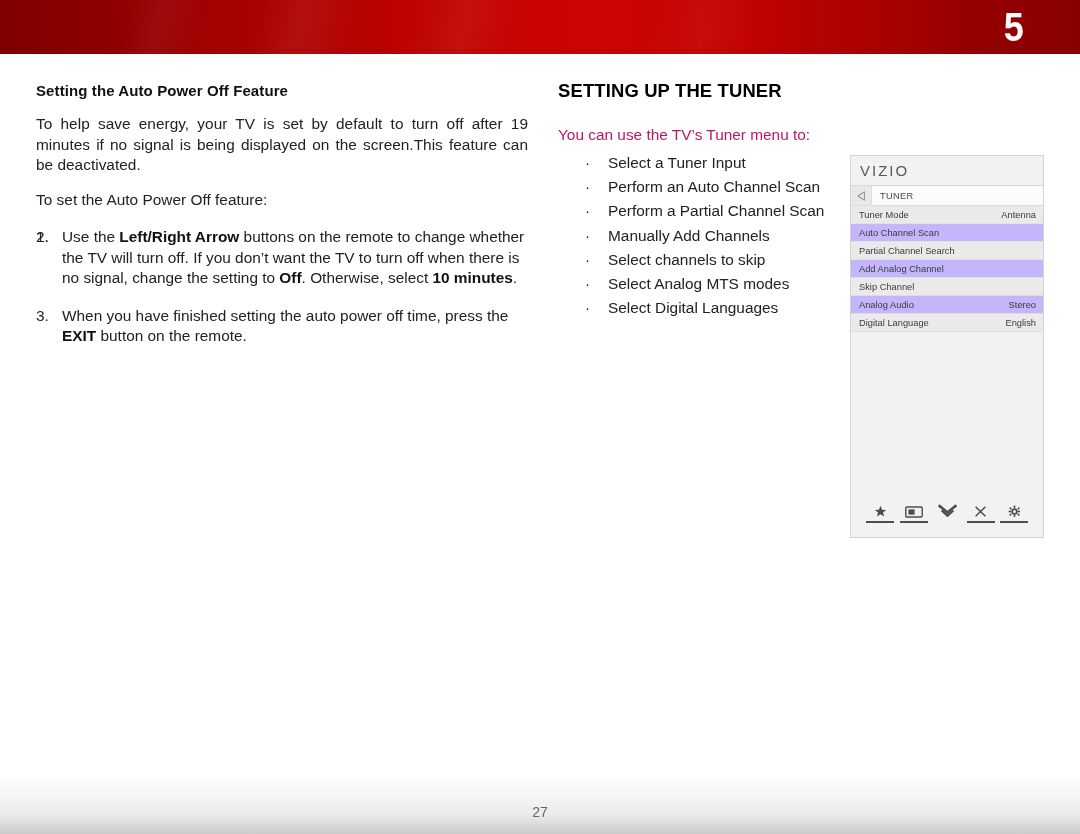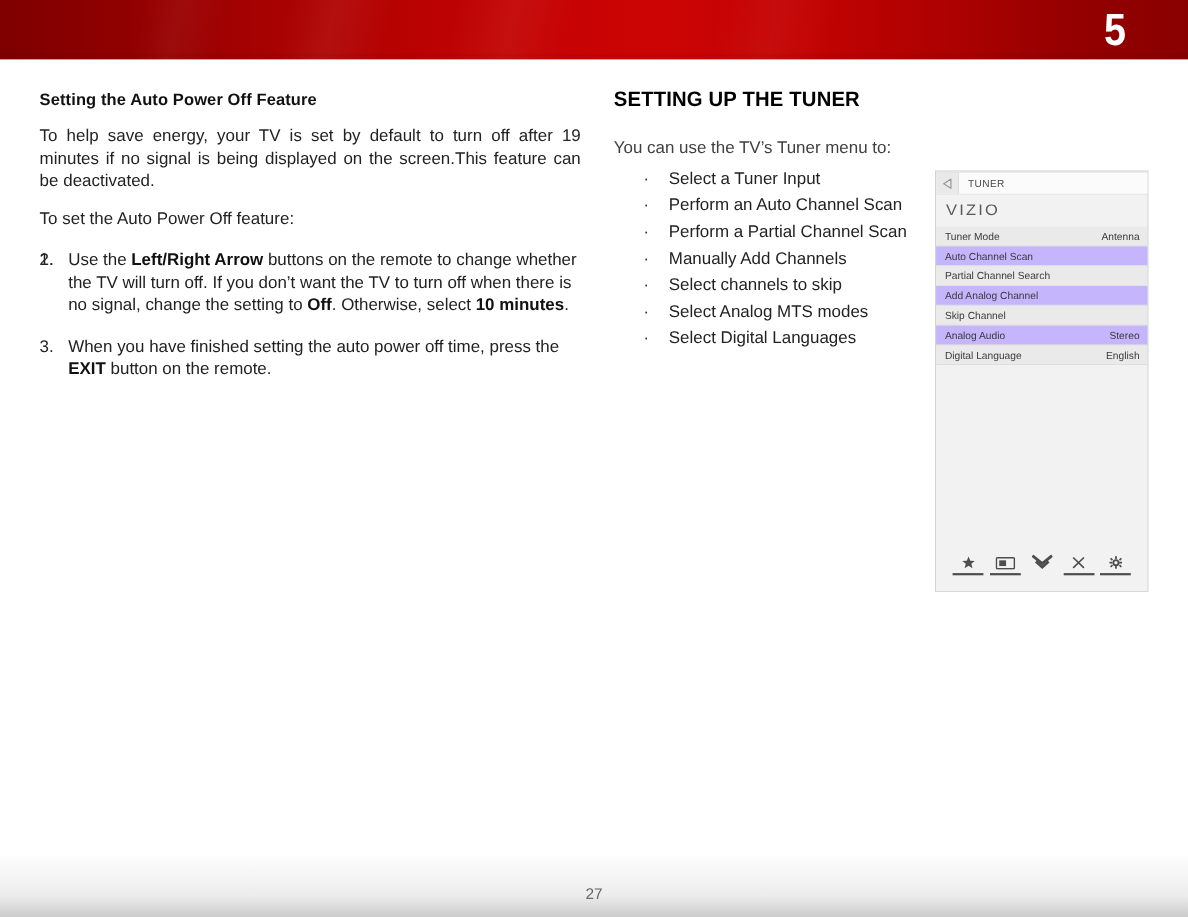--- a/index.html
+++ b/index.html
@@ -150,21 +150,21 @@
     font-weight: bold;
     color: #000000;
     letter-spacing: 0.15px;
     margin: 0 0 22px 0;
     transform: scaleX(0.97);
     transform-origin: left center;
   }
   #intro-line {
     font-size: 15.4px;
     line-height: 21px;
-    color: #404040;
+    color: #be185d;
     margin: 0 0 6px 0;
   }
   .feature-list {
     margin: 0;
     padding: 0;
     list-style: none;
   }
   .feature-item {
     position: relative;
     padding-left: 50px;
@@ -367,31 +367,31 @@
     </li>
     <li class="feature-item">
       <span class="feature-bullet">·</span>
       <span>Select Digital Languages</span>
     </li>
   </ul>
 </div>
 
 <div id="tv-menu-panel">
 
+  <div id="vizio-logo-bar">
+    <span id="vizio-logo">VIZIO</span>
+  </div>
+
   <div id="menu-titlebar">
     <div id="back-arrow-cell">
       <svg width="9" height="10" viewBox="0 0 9 10" aria-hidden="true">
         <polygon points="7.5,0.8 7.5,9.2 0.9,5" fill="none" stroke="#9a9a9a" stroke-width="1.1" stroke-linejoin="round"></polygon>
       </svg>
     </div>
     <div id="menu-title">TUNER</div>
-  </div>
-
-  <div id="vizio-logo-bar">
-    <span id="vizio-logo">VIZIO</span>
   </div>
 
   <div class="menu-row alt">
     <span class="menu-row-label">Tuner Mode</span>
     <span class="menu-row-value">Antenna</span>
   </div>
   <div class="menu-row plain">
     <span class="menu-row-label">Auto Channel Scan</span>
     <span class="menu-row-value"></span>
   </div>

